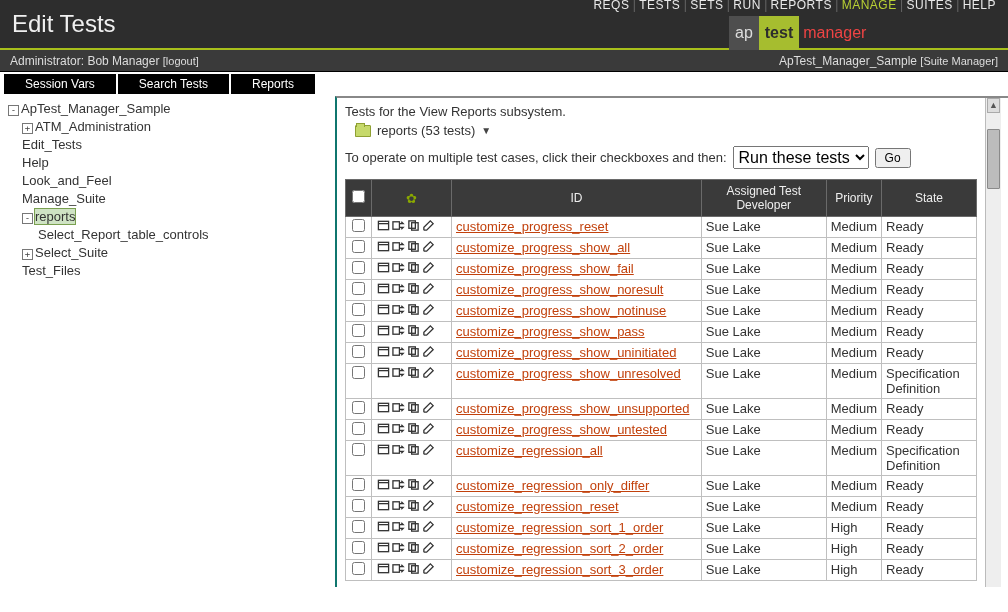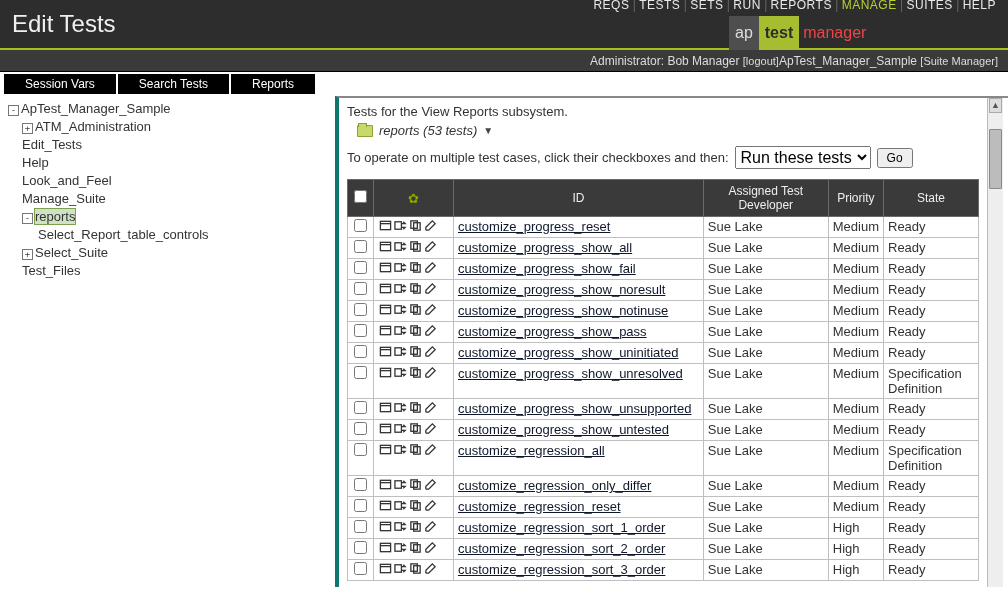--- a/index.html
+++ b/index.html
@@ -11,57 +11,57 @@
   .topnav { display: flex; align-items: center; gap: 4px; font-size: 12px; flex-direction: column; }
   .topnav a { color: #e8e8e8; text-decoration: none; letter-spacing: .5px; }
   .topnav a.active { color: #b8d034; }
   .topnav .sep { color: #666; }
   .logo-box { display: flex; align-items: center; margin-left: 10px; }
   .logo-ap { background: #4e4e4e; color: #ddd; padding: 8px 6px; font-size: 16px; display:flex; align-items:center; }
   .logo-test { background: #a6bd2f; color: #2d2d2d; padding: 8px 6px; font-size: 16px; font-weight:bold;}
   .logo-mgr { color: #ef4444; padding: 8px 4px; font-size: 16px; }
   
   
-  .subbar { background: #3a3a3a; color: #ddd; font-size: 12px; height: 22px; display: flex; justify-content: flex-end; align-items: center; padding: 0 10px; border-bottom:1px solid #000; }
+  .subbar { background: #3a3a3a; color: #ddd; font-size: 12px; height: 22px; display: flex; justify-content: space-between; align-items: center; padding: 0 10px; border-bottom:1px solid #000; }
   .subbar a { color: #ddd; text-decoration: none; font-size:11px;}
   
   
   .tabs { display: flex; gap: 2px; padding: 2px 4px; background:#fff;}
   .tab { background: #000; color: #fff; padding: 2px 20px; font-size: 12px; border:1px solid #000; cursor:pointer;}
   
   
   .layout { display: flex; }
   .sidebar { width: 335px; min-width:335px; padding: 4px 8px 8px 8px; font-size: 13px; border-right:1px solid transparent;}
   .tree { list-style: none; }
   .tree li { line-height: 18px; white-space:nowrap;}
   .tree-toggle { display:inline-block; width:11px; height:11px; border:1px solid #777; font-size:9px; line-height:9px; text-align:center; color:#444; margin-right:2px; font-family:monospace;}
   .tree-indent-1 { padding-left: 14px; }
   .tree-indent-2 { padding-left: 30px; }
   .tree-sel { background: #cfe3c4; outline:1px solid #7aa050;}
   
-  .content-wrap { flex:1; border-left: 4px solid #0f766e; border-top:2px solid #888; position:relative; display:flex;}
+  .content-wrap { flex:1; border-left: 2px solid #0f766e; border-top:2px solid #888; position:relative; display:flex;}
   .content-scroll { overflow:hidden; }
   .scrollbar-stub { width:16px; background:#eee; border-left:1px solid #bbb;}
   .scrollbar-thumb { background:#bcbcbc; border:1px solid #8a8a8a; height:60px; margin: 16px 1px 0 1px; border-radius:1px;}
   .scroll-arrow { height:15px; background:#ddd; border:1px solid #aaa; margin:0 1px; text-align:center; font-size:9px; line-height:13px; color:#555;}
   
   .content { padding: 6px 8px; width:648px;}
-  .folder-line { display:flex; align-items:center; gap:6px; margin: 4px 0 8px 10px; font-style: italic;}
+  .folder-line { display:flex; align-items:center; gap:6px; margin: 4px 0 8px 10px;}
   .folder-icon { width:16px; height:12px; background:#c6d96b; border:1px solid #8fa033; border-radius:1px 1px 0 0; position:relative;}
   .folder-icon::before { content:''; position:absolute; top:-3px; left:0; width:7px; height:3px; background:#c6d96b; border:1px solid #8fa033; border-bottom:none;}
   .drop-tri { font-size:10px; color:#444;}
   
   .op-row { margin: 6px 0 10px 0; font-size:13px; display:flex; align-items:center; gap:6px;}
   select { font-size:16px; padding:1px;}
   button.go { padding: 1px 8px; font-size:12px;}
   
   table.grid { border-collapse: collapse; width: 100%; font-size:13px;}
   table.grid th { background:#3a3a3a; color:#eee; font-weight:normal; padding:4px 6px; border:1px solid #6a6a6a; font-size:12px;}
   table.grid td { border:1px solid #bfbfbf; padding:2px 4px; vertical-align:top; background:#fff;}
-  table.grid td.idcell a { color:#0f172a; text-decoration:underline;}
+  table.grid td.idcell a { color:#c2410c; text-decoration:underline;}
   .hdr-chk { width:22px;}
   .hdr-gear { width:80px;}
   .gear-icon { color:#8aa800; font-size:13px;}
   
   .row-icons { display:flex; gap:1px; align-items:center;}
   .ri { display:inline-block; width:14px; height:14px; font-size:11px; text-align:center; line-height:14px; color:#333;}
   .ri svg { width:13px; height:13px; }
   .ri path, .ri rect, .ri polyline, .ri line { stroke:#333; stroke-width:1.4; fill:none;}
   
   .chk { width:13px; height:13px;}

